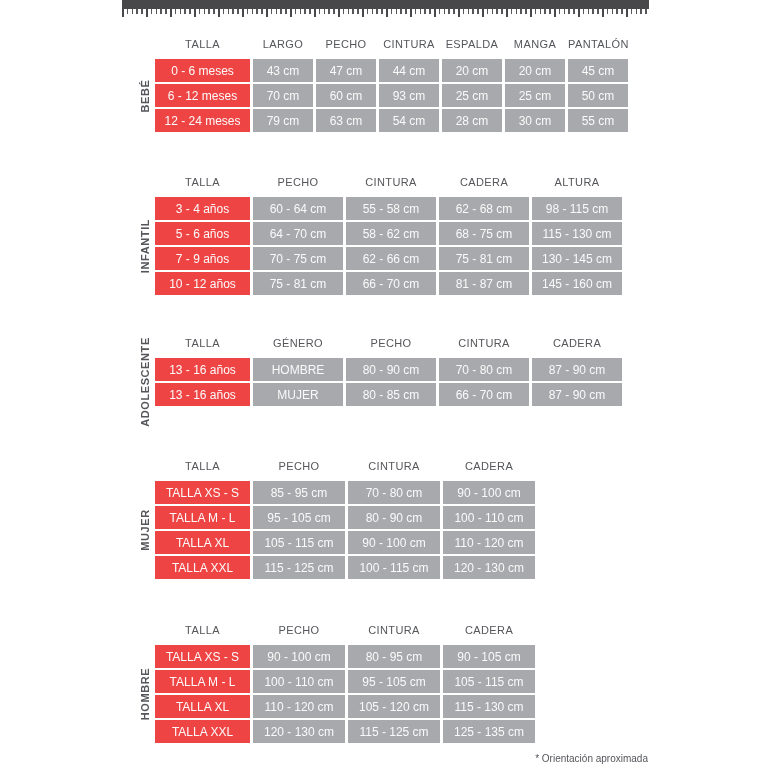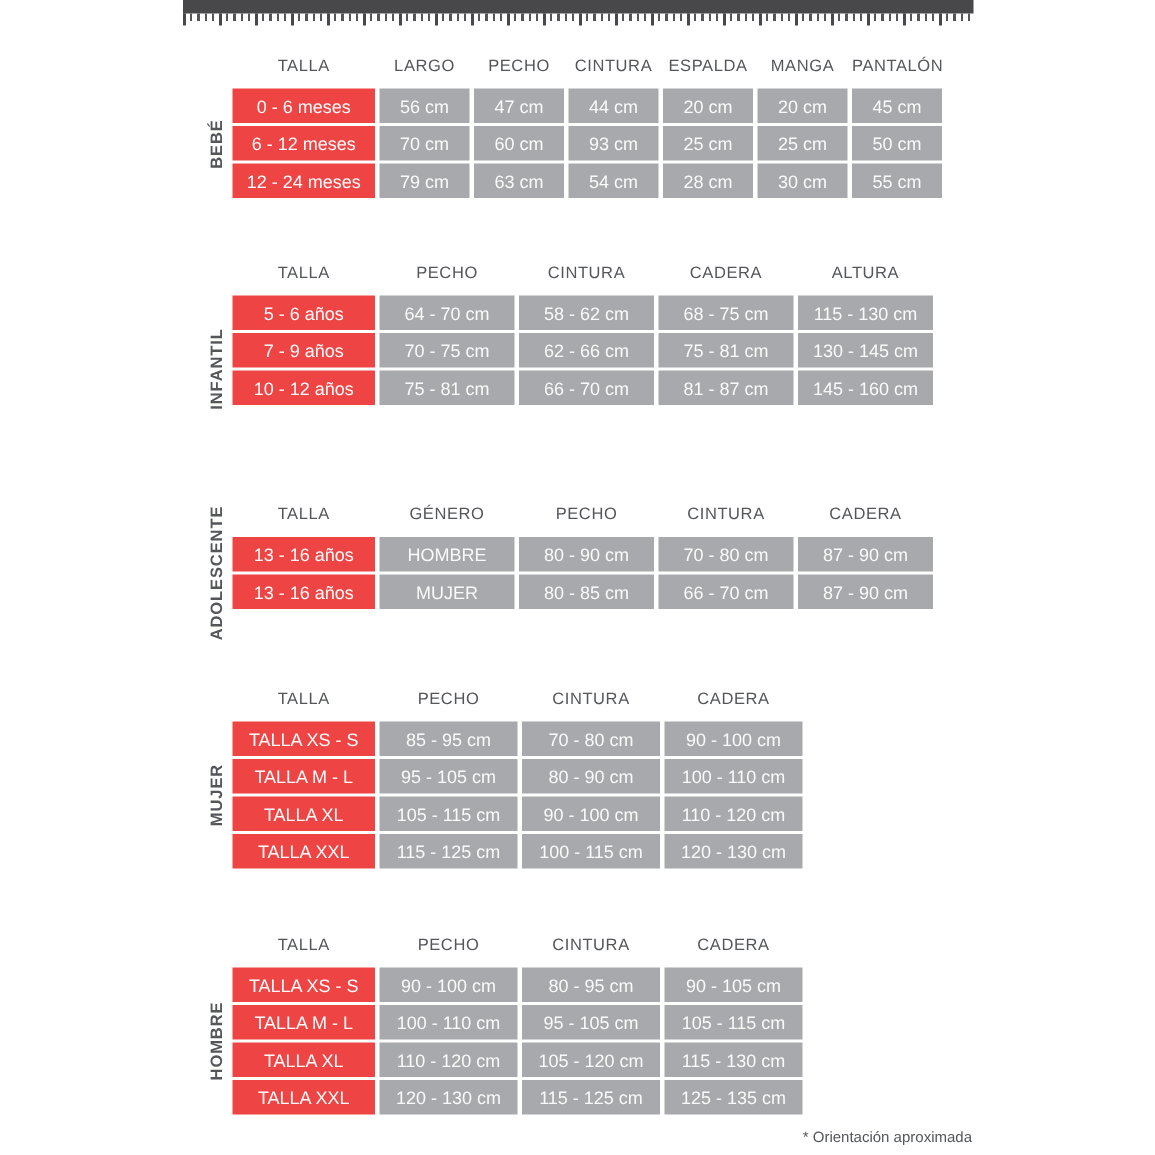--- a/index.html
+++ b/index.html
@@ -85,21 +85,21 @@
       <div class="th first">TALLA</div>
       <div class="th">LARGO</div>
       <div class="th">PECHO</div>
       <div class="th">CINTURA</div>
       <div class="th">ESPALDA</div>
       <div class="th">MANGA</div>
       <div class="th">PANTALÓN</div>
     </div>
     <div class="trow">
       <div class="cell dark">0 - 6 meses</div>
-      <div class="cell light">56 cm</div>
+      <div class="cell light">43 cm</div>
       <div class="cell light">47 cm</div>
       <div class="cell light">44 cm</div>
       <div class="cell light">20 cm</div>
       <div class="cell light">20 cm</div>
       <div class="cell light">45 cm</div>
     </div>
     <div class="trow">
       <div class="cell dark">6 - 12 meses</div>
       <div class="cell light">70 cm</div>
       <div class="cell light">60 cm</div>
@@ -120,20 +120,27 @@
   </div>
 <div class="size-table cols90" id="table-infantil">
     <div class="thead">
       <div class="th first">TALLA</div>
       <div class="th">PECHO</div>
       <div class="th">CINTURA</div>
       <div class="th">CADERA</div>
       <div class="th">ALTURA</div>
     </div>
     <div class="trow">
+      <div class="cell dark">3 - 4 años</div>
+      <div class="cell light">60 - 64 cm</div>
+      <div class="cell light">55 - 58 cm</div>
+      <div class="cell light">62 - 68 cm</div>
+      <div class="cell light">98 - 115 cm</div>
+    </div>
+    <div class="trow">
       <div class="cell dark">5 - 6 años</div>
       <div class="cell light">64 - 70 cm</div>
       <div class="cell light">58 - 62 cm</div>
       <div class="cell light">68 - 75 cm</div>
       <div class="cell light">115 - 130 cm</div>
     </div>
     <div class="trow">
       <div class="cell dark">7 - 9 años</div>
       <div class="cell light">70 - 75 cm</div>
       <div class="cell light">62 - 66 cm</div>

